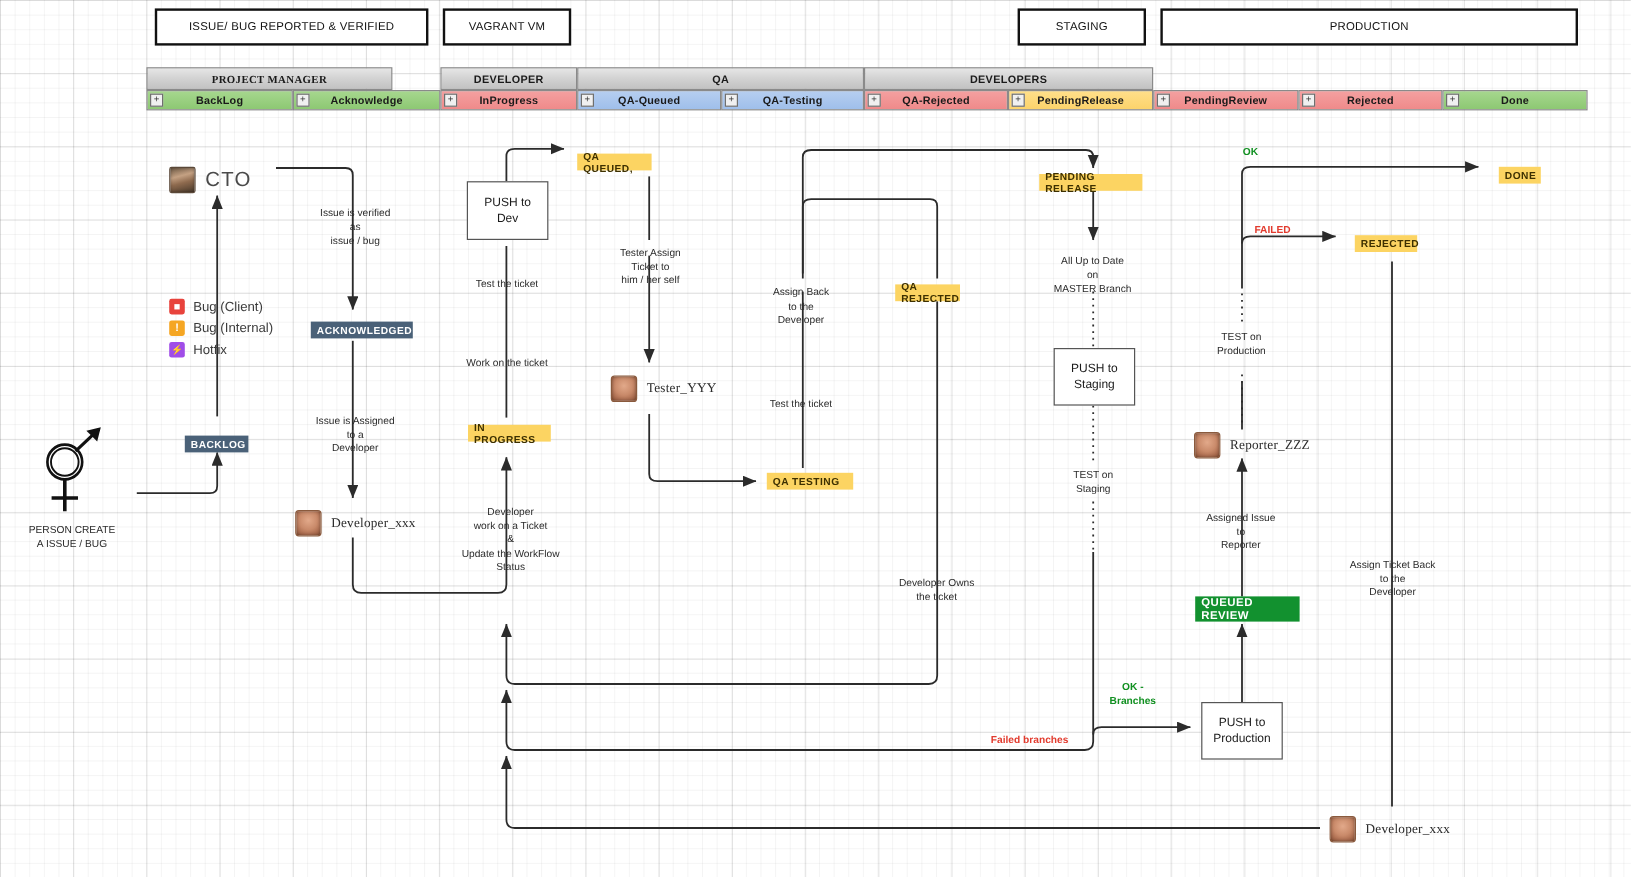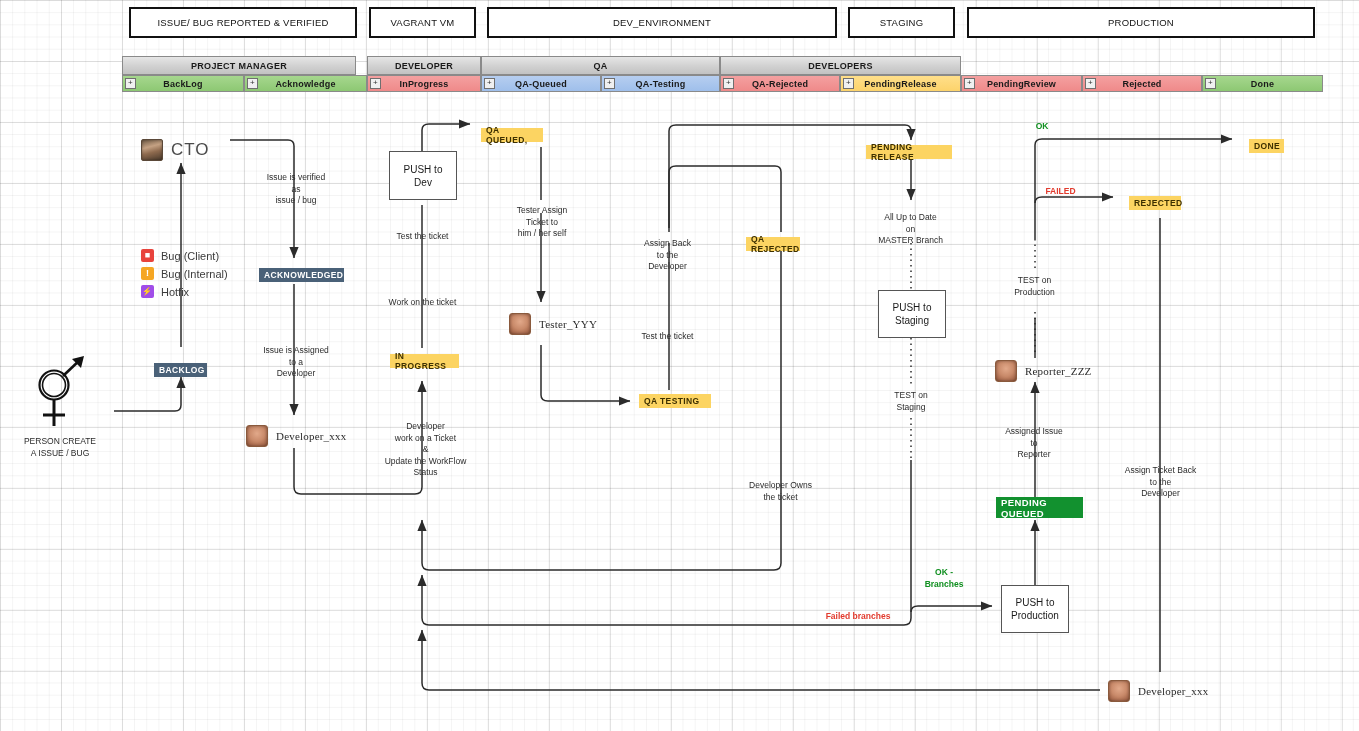--- a/index.html
+++ b/index.html
@@ -163,31 +163,28 @@
       <path d="M1100,690 L429,690 Q422,690 422,683 L422,630" marker-end="url(#ah)"></path>
     </g>
   </svg>
 
   <div class="phase" style="left:129px;top:7px;width:228px;">
       <span>ISSUE/ BUG REPORTED &amp; VERIFIED</span>
     </div>
   <div class="phase" style="left:369px;top:7px;width:107px;">
       <span>VAGRANT VM</span>
     </div>
-  <div class="phase" style="left:487px;top:7px;width:350px;">
-      <span>DEV_ENVIRONMENT</span>
-    </div>
   <div class="phase" style="left:848px;top:7px;width:107px;">
       <span>STAGING</span>
     </div>
   <div class="phase" style="left:967px;top:7px;width:348px;">
       <span>PRODUCTION</span>
     </div>
 
-  <div class="grpcell" style="left:122px;top:56px;width:234px;">
+  <div class="grpcell" style="left:122px;top:56px;width:205px;font-family:Liberation Serif, serif;">
       <span>PROJECT  MANAGER</span>
     </div>
   <div class="grpcell" style="left:367px;top:56px;width:114px;">
       <span>DEVELOPER</span>
     </div>
   <div class="grpcell" style="left:481px;top:56px;width:239px;">
       <span>QA</span>
     </div>
   <div class="grpcell" style="left:720px;top:56px;width:241px;">
       <span>DEVELOPERS</span>
@@ -305,21 +302,21 @@
   <div class="chip chip-yellow" style="left:639px;top:394px;width:72px;">
       <span>QA TESTING</span>
     </div>
   <div class="chip chip-yellow" style="left:746px;top:237px;width:54px;">
       <span>QA REJECTED</span>
     </div>
   <div class="chip chip-yellow" style="left:866px;top:145px;width:86px;">
       <span>PENDING RELEASE</span>
     </div>
   <div class="chip chip-greenbox" style="left:996px;top:497px;width:87px;">
-      <span>PENDING QUEUED</span>
+      <span>QUEUED REVIEW</span>
     </div>
   <div class="chip chip-yellow" style="left:1129px;top:196px;width:52px;">
       <span>REJECTED</span>
     </div>
   <div class="chip chip-yellow" style="left:1249px;top:139px;width:35px;">
       <span>DONE</span>
     </div>
 
   <div class="lbl" style="left:241px;top:172px;width:110px;">Issue is verified
 as

